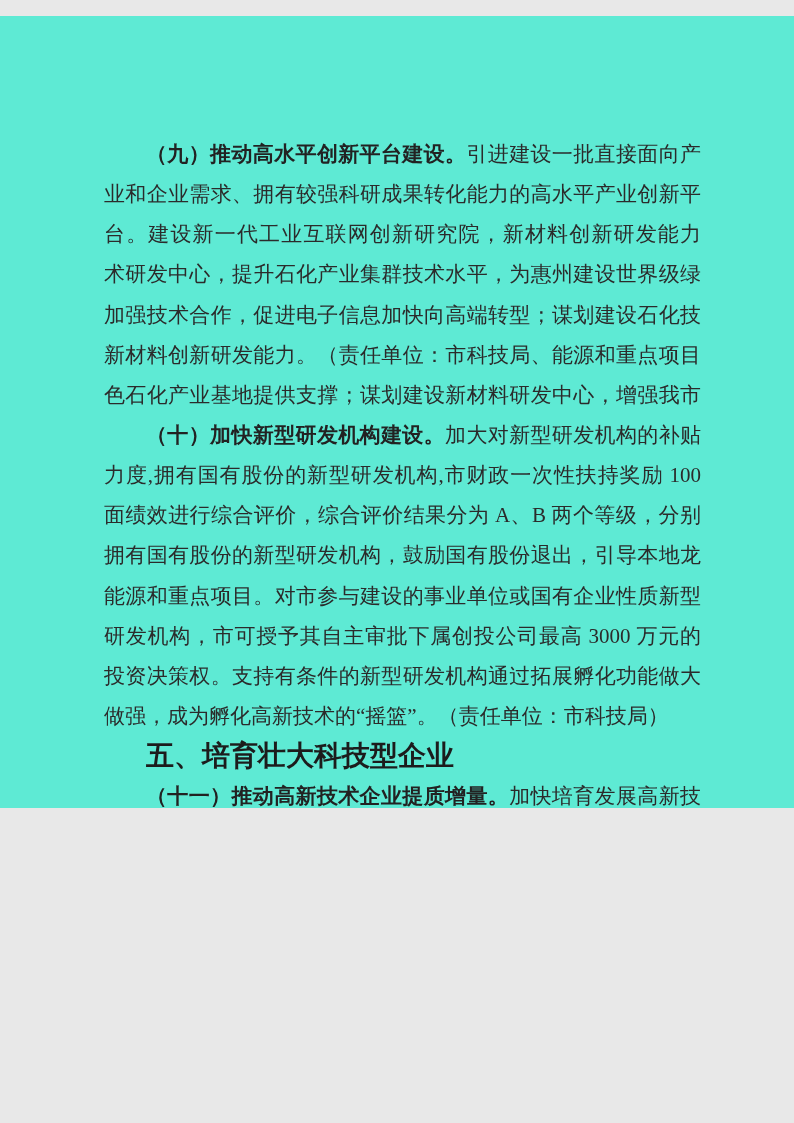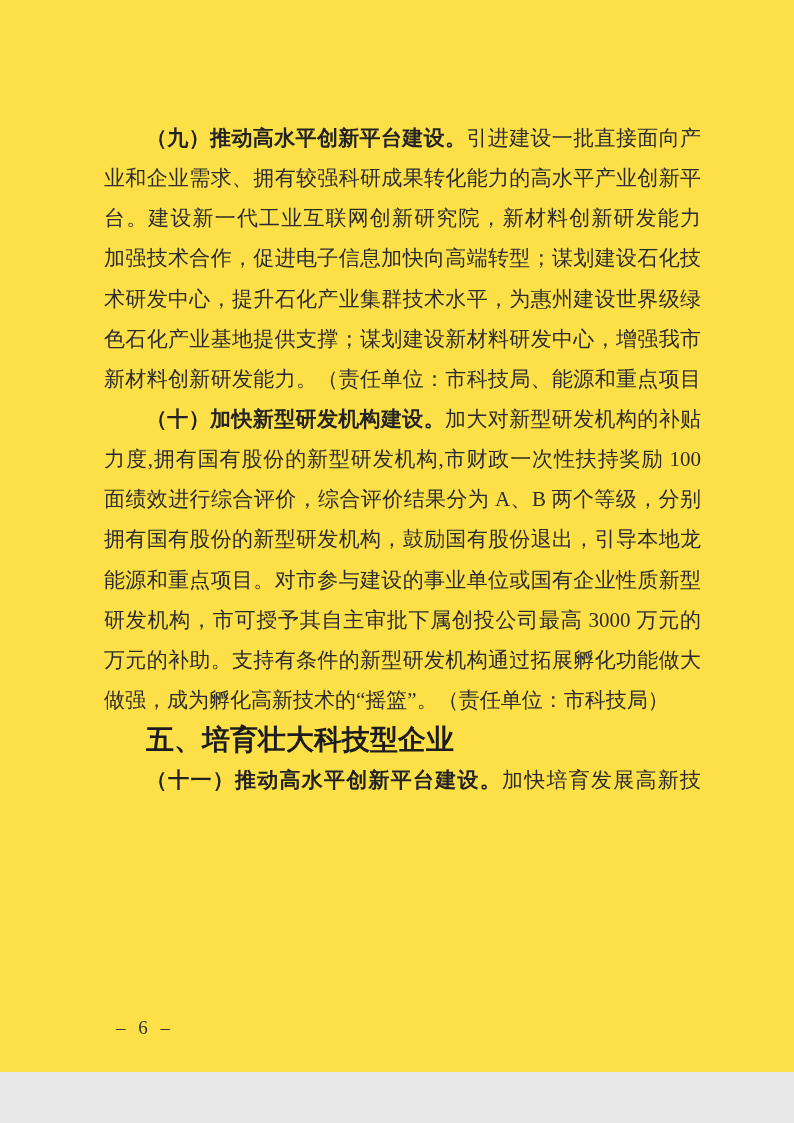--- a/index.html
+++ b/index.html
@@ -1,23 +1,23 @@
 <!DOCTYPE html>
 <html><head>
 <meta charset="utf-8">
 <style>
   html,body{margin:0;padding:0;background:#e8e8e8;}
   .page{
     position:relative;
-    width:794px;height:1072px;
-    background:#fde047;
+    width:794px;height:792px;
+    background:#5eead4;
     font-family:"Liberation Serif","DejaVu Serif",serif;
     color:#2b2b2b;
     overflow:hidden;
-    margin:0 auto;
+    margin:16px auto;
   }
   .doc-body{
     position:absolute;
     left:104px;top:118px;
     width:597px;
     font-size:21px;
   }
   .line{
     height:40.15px;
     line-height:40.15px;
@@ -50,34 +50,34 @@
 </style>
 </head>
 <body>
 
 <div class="page">
   <div class="doc-body">
       <div class="para">
         <div class="line justify indent"><span class="lead">（九）推动高水平创新平台建设。</span><span>引进建设一批直接面向产</span></div>
         <div class="line justify"><span>业和企业需求、拥有较强科研成果转化能力的高水平产业创新平</span></div>
         <div class="line justify"><span>台。建设新一代工业互联网创新研究院，新材料创新研发能力</span></div>
+        <div class="line justify"><span>术研发中心，提升石化产业集群技术水平，为惠州建设世界级绿</span></div>
         <div class="line justify"><span>加强技术合作，促进电子信息加快向高端转型；谋划建设石化技</span></div>
-        <div class="line justify"><span>术研发中心，提升石化产业集群技术水平，为惠州建设世界级绿</span></div>
+        <div class="line justify"><span>新材料创新研发能力。（责任单位：市科技局、能源和重点项目</span></div>
         <div class="line justify"><span>色石化产业基地提供支撑；谋划建设新材料研发中心，增强我市</span></div>
-        <div class="line justify"><span>新材料创新研发能力。（责任单位：市科技局、能源和重点项目</span></div>
       </div>
       <div class="para">
         <div class="line justify indent"><span class="lead">（十）加快新型研发机构建设。</span><span>加大对新型研发机构的补贴</span></div>
         <div class="line justify"><span>力度,拥有国有股份的新型研发机构,市财政一次性扶持奖励 100</span></div>
         <div class="line justify"><span>面绩效进行综合评价，综合评价结果分为 A、B 两个等级，分别</span></div>
         <div class="line justify"><span>拥有国有股份的新型研发机构，鼓励国有股份退出，引导本地龙</span></div>
         <div class="line justify"><span>能源和重点项目。对市参与建设的事业单位或国有企业性质新型</span></div>
         <div class="line justify"><span>研发机构，市可授予其自主审批下属创投公司最高 3000 万元的</span></div>
-        <div class="line justify"><span>万元的补助。支持有条件的新型研发机构通过拓展孵化功能做大</span></div>
+        <div class="line justify"><span>投资决策权。支持有条件的新型研发机构通过拓展孵化功能做大</span></div>
         <div class="line"><span>做强，成为孵化高新技术的“摇篮”。（责任单位：市科技局）</span></div>
       </div>
       <div class="heading">五、培育壮大科技型企业</div>
       <div class="para">
-        <div class="line justify indent"><span class="lead">（十一）推动高水平创新平台建设。</span><span>加快培育发展高新技</span></div>
+        <div class="line justify indent"><span class="lead">（十一）推动高新技术企业提质增量。</span><span>加快培育发展高新技</span></div>
       </div>
     </div>
   <div class="page-number">– 6 –</div>
 </div>
 
 </body></html>

